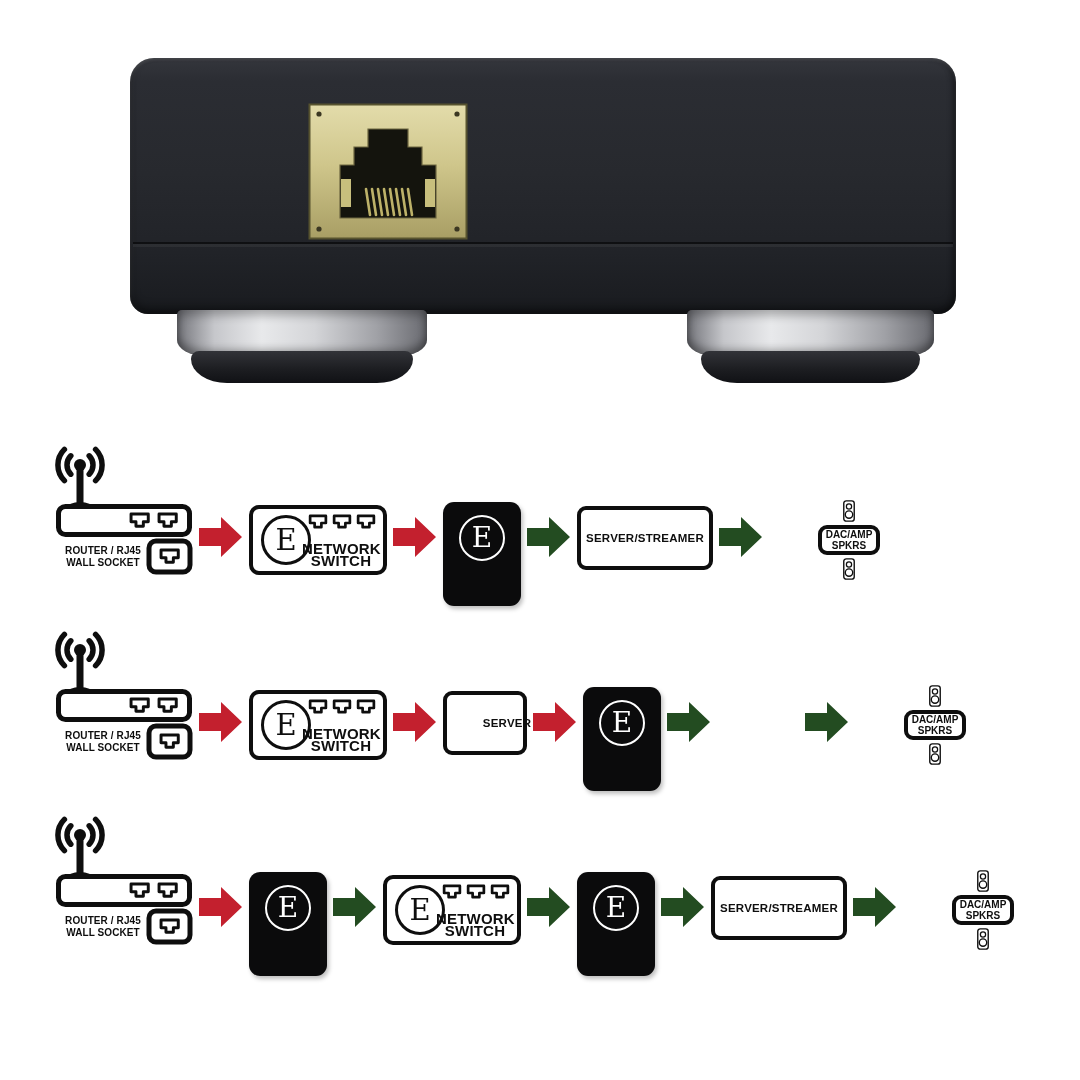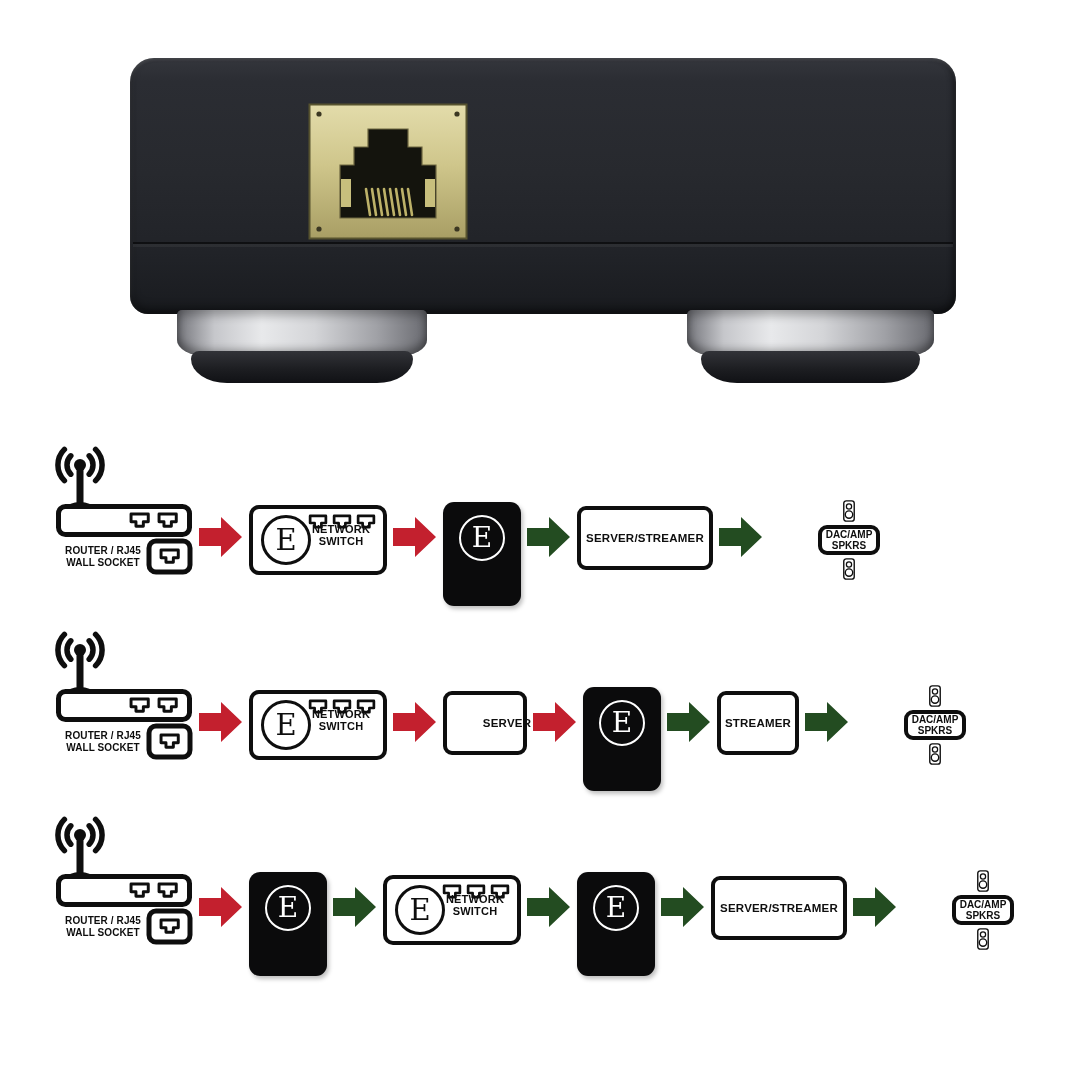--- a/index.html
+++ b/index.html
@@ -28,22 +28,22 @@
     border-radius:8px 8px 36px 36px / 8px 8px 24px 24px;}
 
   
   .row{position:absolute;left:0;width:1080px;height:170px;}
   .node{position:absolute;box-sizing:border-box;}
   .switch-box{background:#fff;border:4px solid #0e0e0e;border-radius:10px;}
   .logo-circle{position:absolute;left:8px;top:50%;transform:translateY(-50%);width:44px;height:44px;
     border:3px solid #0e0e0e;border-radius:50%;display:flex;align-items:center;justify-content:center;}
   .logo-e{font-family:"DejaVu Serif",serif;font-size:29px;line-height:1;color:#0e0e0e;}
   .ports{position:absolute;right:7px;top:5px;display:flex;gap:4px;}
-  .switch-label{position:absolute;right:3px;bottom:24px;width:78px;text-align:center;
-    font-weight:bold;font-size:11px;line-height:12px;letter-spacing:.2px;}
+  .switch-label{position:absolute;right:3px;bottom:4px;width:78px;text-align:center;
+    font-weight:bold;font-size:15px;line-height:12px;letter-spacing:.2px;}
   .filter-box{background:#0b0b0c;border-radius:11px;box-shadow:2px 3px 4px rgba(0,0,0,.25);}
   .filter-box .f-circle{width:42px;height:42px;border:2.6px solid #fff;border-radius:50%;
     margin:13px auto 0;display:flex;align-items:center;justify-content:center;}
   .filter-box .logo-e{color:#fff;font-size:28px;}
   .label-box{background:#fff;border:4.5px solid #0e0e0e;border-radius:9px;
     display:flex;align-items:center;justify-content:center;
     font-weight:bold;font-size:11.5px;letter-spacing:.2px;text-align:center;}
   .speakers{display:flex;align-items:center;gap:3px;flex-direction:column;}
   .dac-box{box-sizing:border-box;width:62px;height:52px;background:#fff;border:4px solid #0e0e0e;border-radius:9px;
     display:flex;flex-direction:column;align-items:center;justify-content:center;
@@ -245,23 +245,20 @@
   <polygon points="0,13 22,13 22,2 43,22 22,42 22,31 0,31" fill="#c3202e"></polygon>
           </svg></div>
         <div class="node filter-box" style="left: 583px; top: 57px; width: 78px; height: 104px;">
           <div class="f-circle">
          <span class="logo-e">E</span>
           </div>
         </div>
         <div class="node" style="left: 667px; top: 70px; width: 44px; height: 44px;"><svg width="44" height="44" viewBox="0 0 44 44">
   <polygon points="0,13 22,13 22,2 43,22 22,42 22,31 0,31" fill="#234c21"></polygon>
           </svg></div>
-        <div class="node label-box" style="left: 717px; top: 61px; width: 82px; height: 64px;">
-          <span>STREAMER</span>
-        </div>
         <div class="node" style="left: 805px; top: 70px; width: 44px; height: 44px;"><svg width="44" height="44" viewBox="0 0 44 44">
   <polygon points="0,13 22,13 22,2 43,22 22,42 22,31 0,31" fill="#234c21"></polygon>
           </svg></div>
         <div class="node speakers" style="left: 855px; top: 55px; width: 160px; height: 80px;">
           <svg width="44" height="80" viewBox="0 0 44 80">
   <rect x="3" y="3" width="38" height="74" rx="9" fill="#fff" stroke="#0e0e0e" stroke-width="5"></rect>
   <circle cx="22" cy="24" r="9.5" fill="#fff" stroke="#0e0e0e" stroke-width="4.5"></circle>
   <circle cx="22" cy="53" r="13.5" fill="#fff" stroke="#0e0e0e" stroke-width="5"></circle>
           </svg>
           <div class="dac-box">

